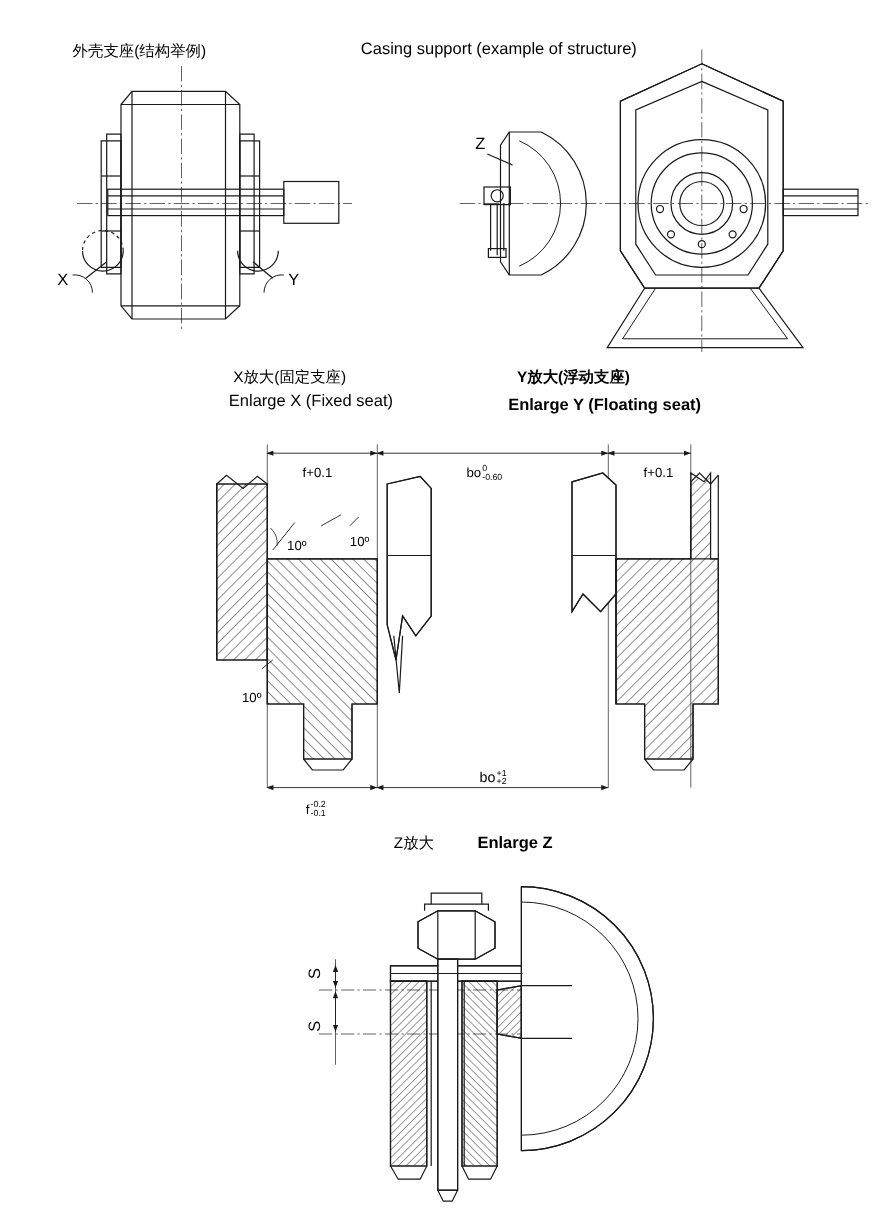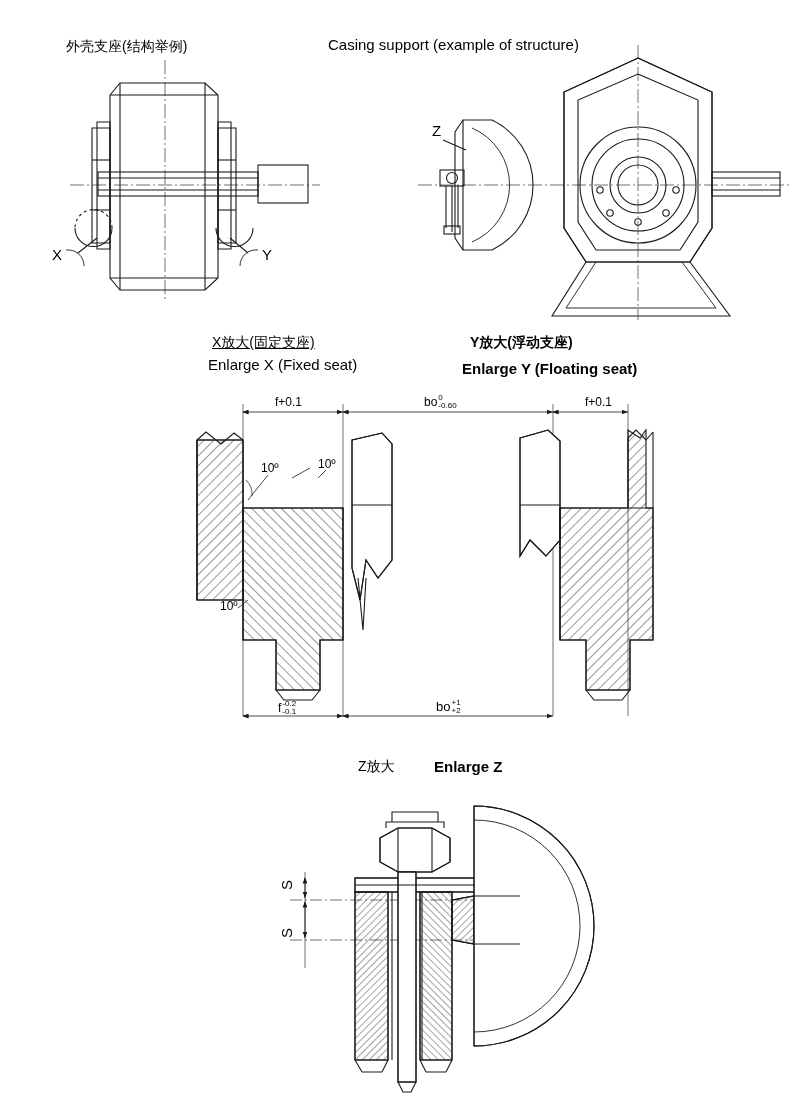--- a/index.html
+++ b/index.html
@@ -21,21 +21,21 @@
     height: 1115px;
     background: #fff;
   }
   .lbl {
     position: absolute;
     white-space: nowrap;
     line-height: 1.15;
   }
   .cn { font-size: 14px; }
   .en { font-size: 15px; }
-  .small { font-size: 12px; }
+  .small { font-size: 12px; margin-top: 28px; }
   .mid { font-size: 13px; }
   svg { position: absolute; top: 0; left: 0; }
   .frac {
     display: inline-block;
     vertical-align: middle;
     font-size: 8px;
     line-height: 1.05;
     text-align: left;
     margin-left: 1px;
   }
@@ -273,21 +273,21 @@
     </g>
   </svg>
 
   <div class="lbl cn" style="left:66px; top:38px;">外壳支座(结构举例)</div>
   <div class="lbl en" style="left:292px; top:36px;margin-left:36px;">Casing support (example of structure)</div>
 
   <div class="lbl en" style="left:52px; top:246px;">X</div>
   <div class="lbl en" style="left:262px; top:246px;">Y</div>
   <div class="lbl en" style="left:432px; top:122px;">Z</div>
 
-  <div class="lbl cn" style="left:212px; top:334px;text-decoration:underline;">X放大(固定支座)</div>
+  <div class="lbl cn" style="left:212px; top:334px;">X放大(固定支座)</div>
   <div class="lbl en" style="left:208px; top:356px;text-align:center;">Enlarge X (Fixed seat)</div>
 
   <div class="lbl cn" style="left:470px; top:334px;font-weight:bold;">Y放大(浮动支座)</div>
   <div class="lbl en" style="left:462px; top:360px;font-weight:bold;">Enlarge Y (Floating seat)</div>
 
   <div class="lbl cn" style="left:358px; top:758px;">Z放大</div>
   <div class="lbl en" style="left:434px; top:758px;font-weight:bold;">Enlarge Z</div>
 
   <div class="lbl small" style="left:275px; top:396px;">f+0.1</div>
 

